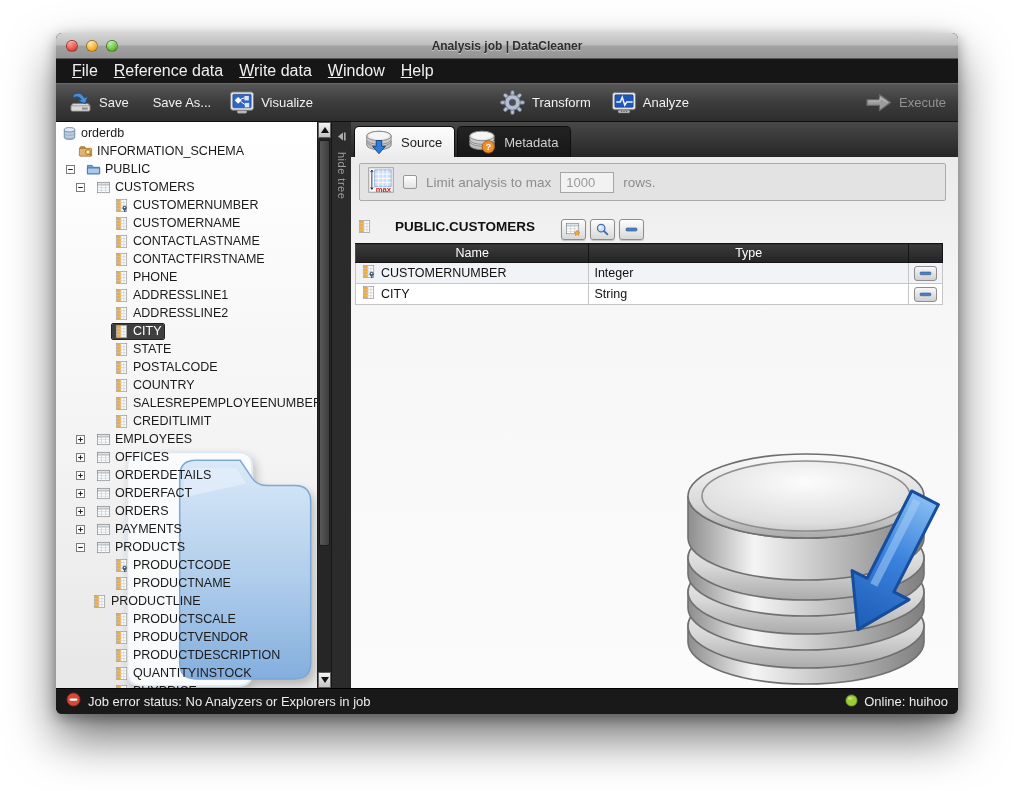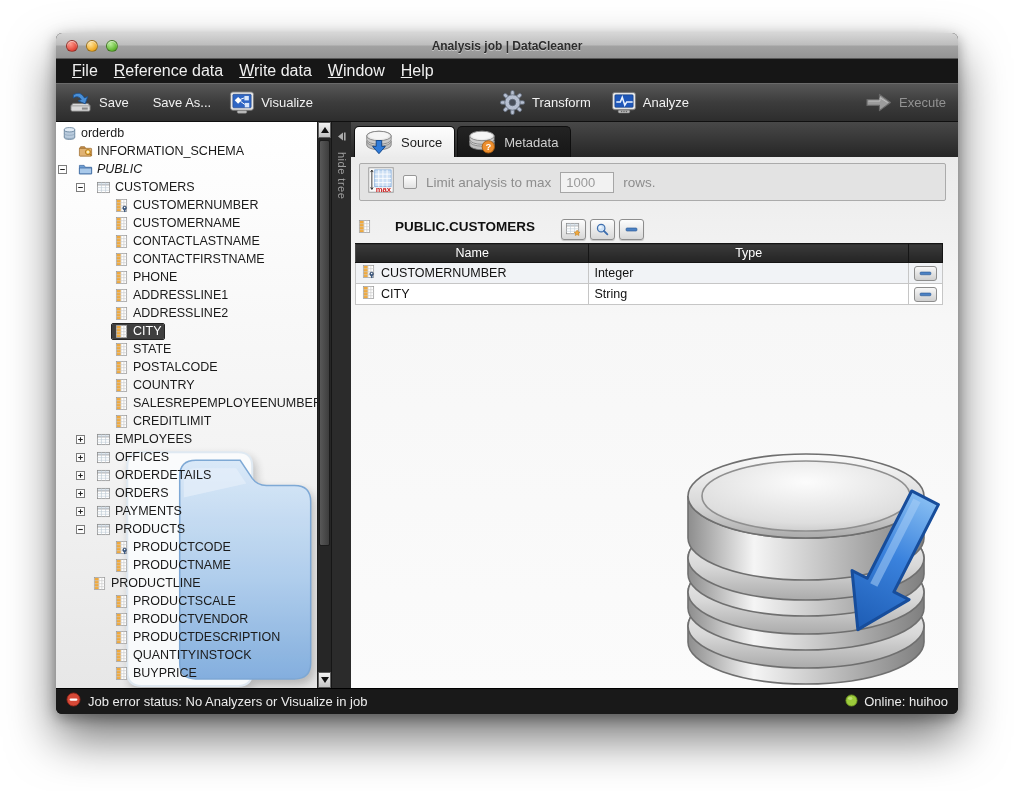--- a/index.html
+++ b/index.html
@@ -239,21 +239,21 @@
                   <path d="M1.5 4.8 l1.3-2 h4.2 l1.3 2z" fill="#c89050" stroke="#93601f" stroke-width="0.7"></path>
                   <rect x="1.5" y="4.6" width="13" height="8.4" rx="0.8" fill="#e0b273" stroke="#93601f" stroke-width="0.7"></rect>
                   <circle cx="10.6" cy="8.6" r="2.7" fill="#f7c75c" stroke="#a96f14" stroke-width="0.9"></circle>
                   <circle cx="10.6" cy="8.6" r="1.3" fill="#fdeec3"></circle>
                   <path d="M12.5 10.6 l1.8 1.8" stroke="#a96f14" stroke-width="1.2"></path>
                 </svg>
               </span>
               <span class="tlabel">INFORMATION_SCHEMA</span>
             </span>
           </div>
-          <div class="tree-row" style="padding-left: 2px; font-style: italic;">
+          <div class="tree-row" style="padding-left: 10px;">
             <span class="expander">
               <svg width="9" height="9" viewBox="0 0 9 9">
                 <rect x="0.5" y="0.5" width="8" height="8" fill="#fdfdfd" stroke="#7c7c7c"></rect>
                 <path d="M2.2 4.5 h4.6" stroke="#222" stroke-width="1.1"></path>
               </svg>
             </span>
             <span class="sel-wrap">
               <span class="ticon">
                 <svg viewBox="0 0 16 16" width="15" height="15">
                   <path d="M1.5 3.6 h5 l1.4 2 h6.6 v7 h-13z" fill="#6f9fd4" stroke="#3b679f" stroke-width="0.8"></path>
@@ -501,20 +501,38 @@
             </span>
             <span class="sel-wrap">
               <span class="ticon">
                 <svg viewBox="0 0 16 16" width="15" height="15">
                   <rect x="1.5" y="2.5" width="13" height="11" fill="#ffffff" stroke="#8a8a8a" stroke-width="0.8"></rect>
                   <rect x="1.5" y="2.5" width="13" height="2.8" fill="#dfe7ee" stroke="#8a8a8a" stroke-width="0.7"></rect>
                   <path d="M1.5 8.2 h13 M1.5 10.9 h13 M5.8 2.5 v11 M10.2 2.5 v11" stroke="#bfcbd6" stroke-width="0.7"></path>
                 </svg>
               </span>
               <span class="tlabel">ORDERDETAILS</span>
+            </span>
+          </div>
+          <div class="tree-row" style="padding-left: 20px;">
+            <span class="expander">
+              <svg width="9" height="9" viewBox="0 0 9 9">
+                <rect x="0.5" y="0.5" width="8" height="8" fill="#fdfdfd" stroke="#7c7c7c"></rect>
+                <path d="M2.2 4.5 h4.6 M4.5 2.2 v4.6" stroke="#222" stroke-width="1.1"></path>
+              </svg>
+            </span>
+            <span class="sel-wrap">
+              <span class="ticon">
+                <svg viewBox="0 0 16 16" width="15" height="15">
+                  <rect x="1.5" y="2.5" width="13" height="11" fill="#ffffff" stroke="#8a8a8a" stroke-width="0.8"></rect>
+                  <rect x="1.5" y="2.5" width="13" height="2.8" fill="#dfe7ee" stroke="#8a8a8a" stroke-width="0.7"></rect>
+                  <path d="M1.5 8.2 h13 M1.5 10.9 h13 M5.8 2.5 v11 M10.2 2.5 v11" stroke="#bfcbd6" stroke-width="0.7"></path>
+                </svg>
+              </span>
+              <span class="tlabel">ORDERFACT</span>
             </span>
           </div>
           <div class="tree-row" style="padding-left: 20px;">
             <span class="expander">
               <svg width="9" height="9" viewBox="0 0 9 9">
                 <rect x="0.5" y="0.5" width="8" height="8" fill="#fdfdfd" stroke="#7c7c7c"></rect>
                 <path d="M2.2 4.5 h4.6 M4.5 2.2 v4.6" stroke="#222" stroke-width="1.1"></path>
               </svg>
             </span>
             <span class="sel-wrap">
@@ -889,21 +907,21 @@
 
       </div>
     </div>
   </div>
 
   <div class="statusbar">
     <span><svg viewBox="0 0 16 16" width="15" height="15">
           <circle cx="8" cy="8" r="7" fill="#d64937" stroke="#8e2318" stroke-width="0.9"></circle>
           <rect x="3.8" y="6.8" width="8.4" height="2.5" rx="1.2" fill="#ffffff"></rect>
         </svg></span>
-    <span class="status-msg">Job error status: No Analyzers or Visualize in job</span>
+    <span class="status-msg">Job error status: No Analyzers or Explorers in job</span>
     <span class="status-online">
       <span><svg viewBox="0 0 14 14" width="13" height="13">
             <circle cx="7" cy="7" r="6" fill="#9ccb3b" stroke="#6e9522" stroke-width="0.9"></circle>
             <ellipse cx="5.6" cy="4.8" rx="2.4" ry="1.6" fill="#c8e684" opacity="0.8"></ellipse>
           </svg></span>
       <span>Online: huihoo</span>
     </span>
   </div>
 
 </div>

